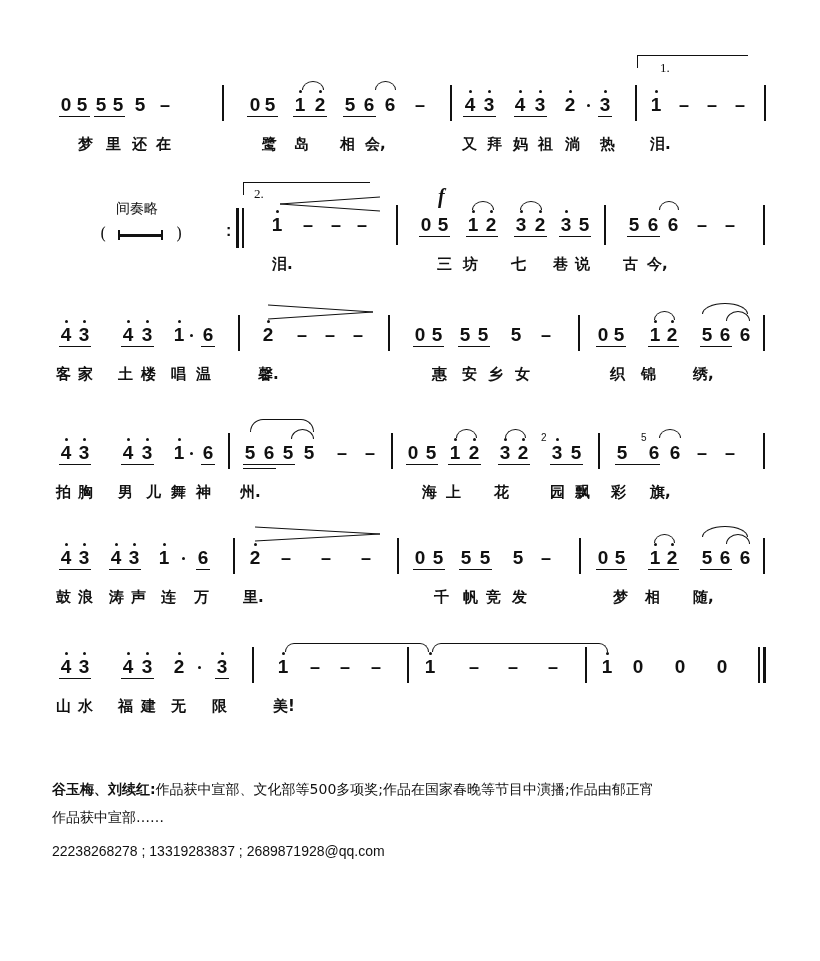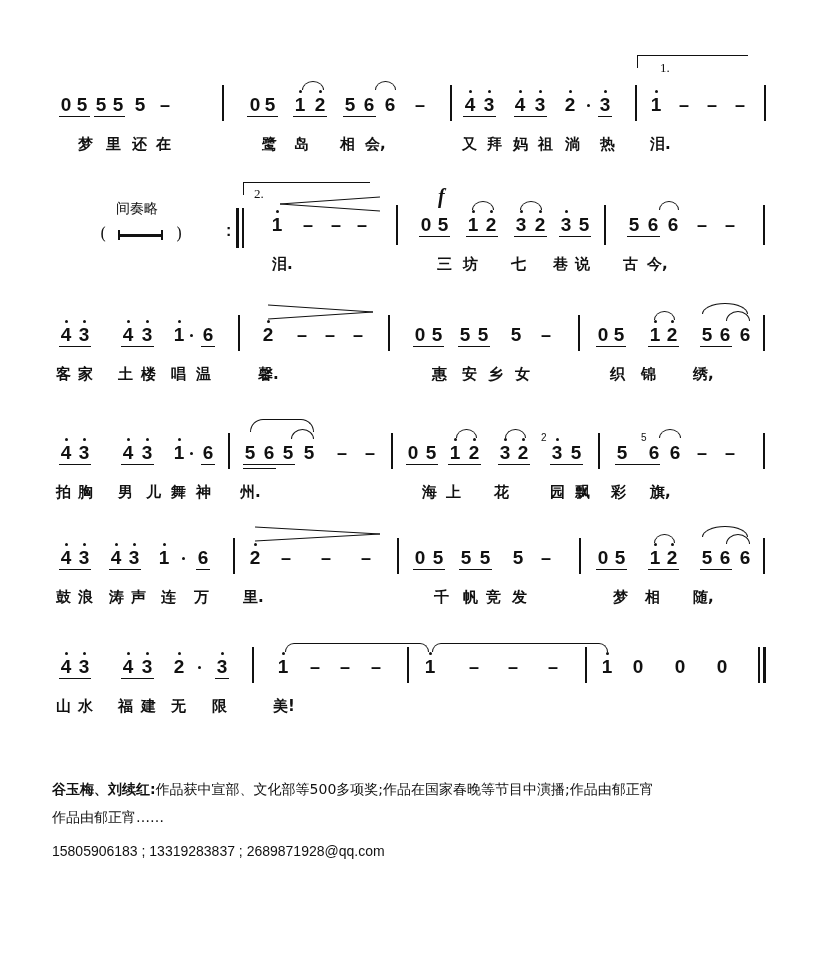--- a/index.html
+++ b/index.html
@@ -398,14 +398,14 @@
     <div class="lyric" style="left: 118px; top: 697px;">福</div>
     <div class="lyric" style="left: 141px; top: 697px;">建</div>
     <div class="lyric" style="left: 171px; top: 697px;">无</div>
     <div class="lyric" style="left: 212px; top: 697px;">限</div>
     <div class="lyric" style="left: 273px; top: 697px;">美!</div>
   </div>
 
 <div class="footer" style="top:778px; width:760px;">
   <b>谷玉梅、刘续红:</b><span>作品获中宣部、文化部等500多项奖;作品在国家春晚等节目中演播;作品由郁正宵</span>
 </div>
-<div class="footer" style="top:806px;">作品由郁正宵……</div>
-<div class="footer" style="top:840px; font-family:'Liberation Sans', sans-serif; font-size:14px;">15805906183 ; 13319283837 ;  2689871928@qq.com</div>
+<div class="footer" style="top:806px;">作品获中宣部……</div>
+<div class="footer" style="top:840px; font-family:'Liberation Sans', sans-serif; font-size:14px;">22238268278 ; 13319283837 ;  2689871928@qq.com</div>
 
 </body></html>

